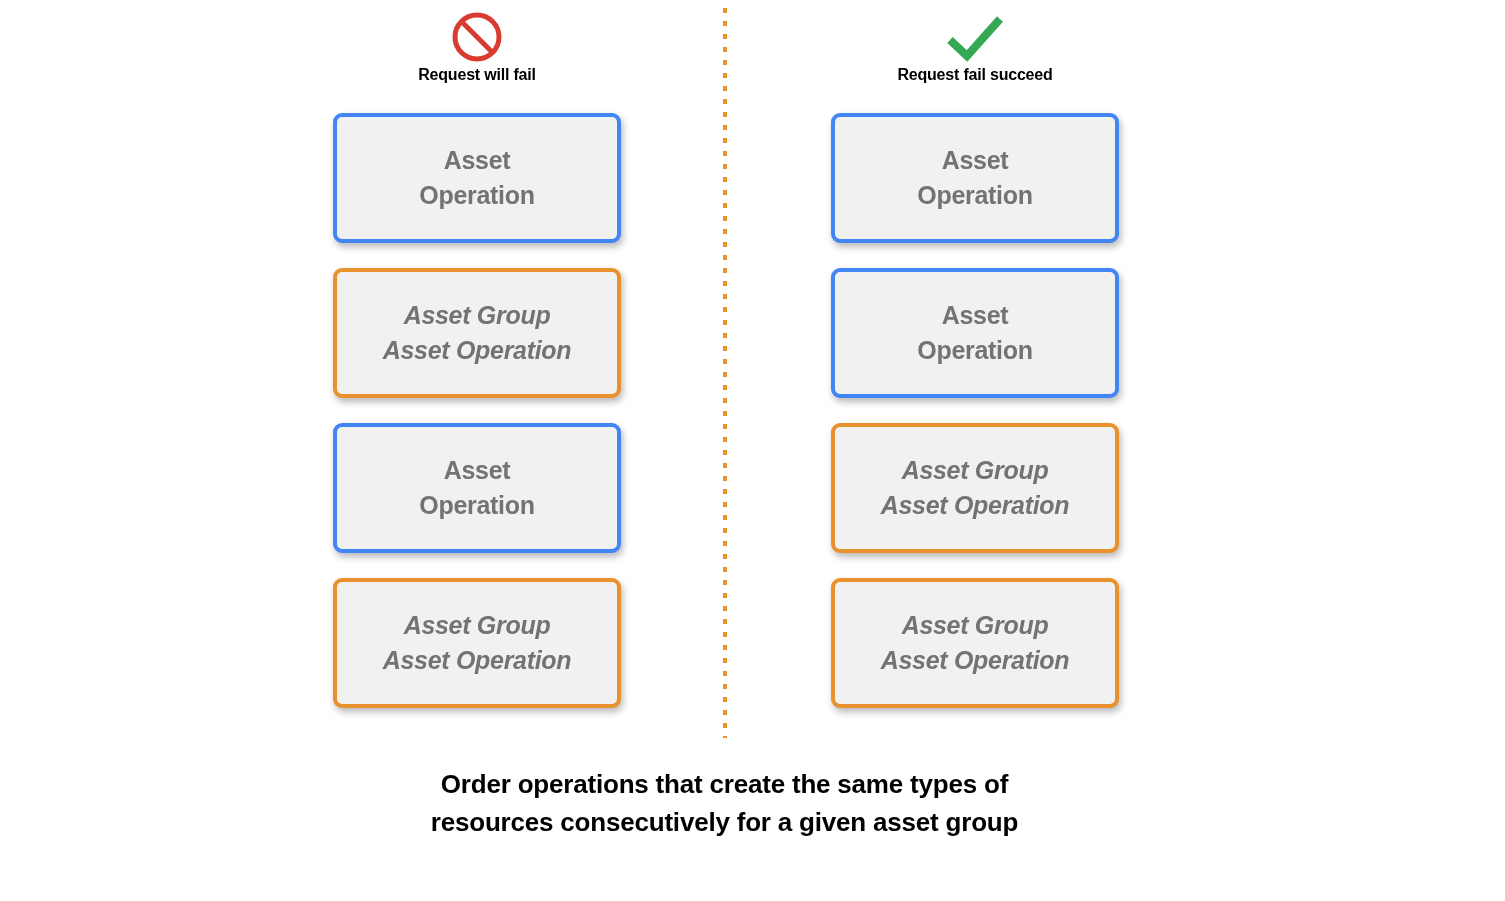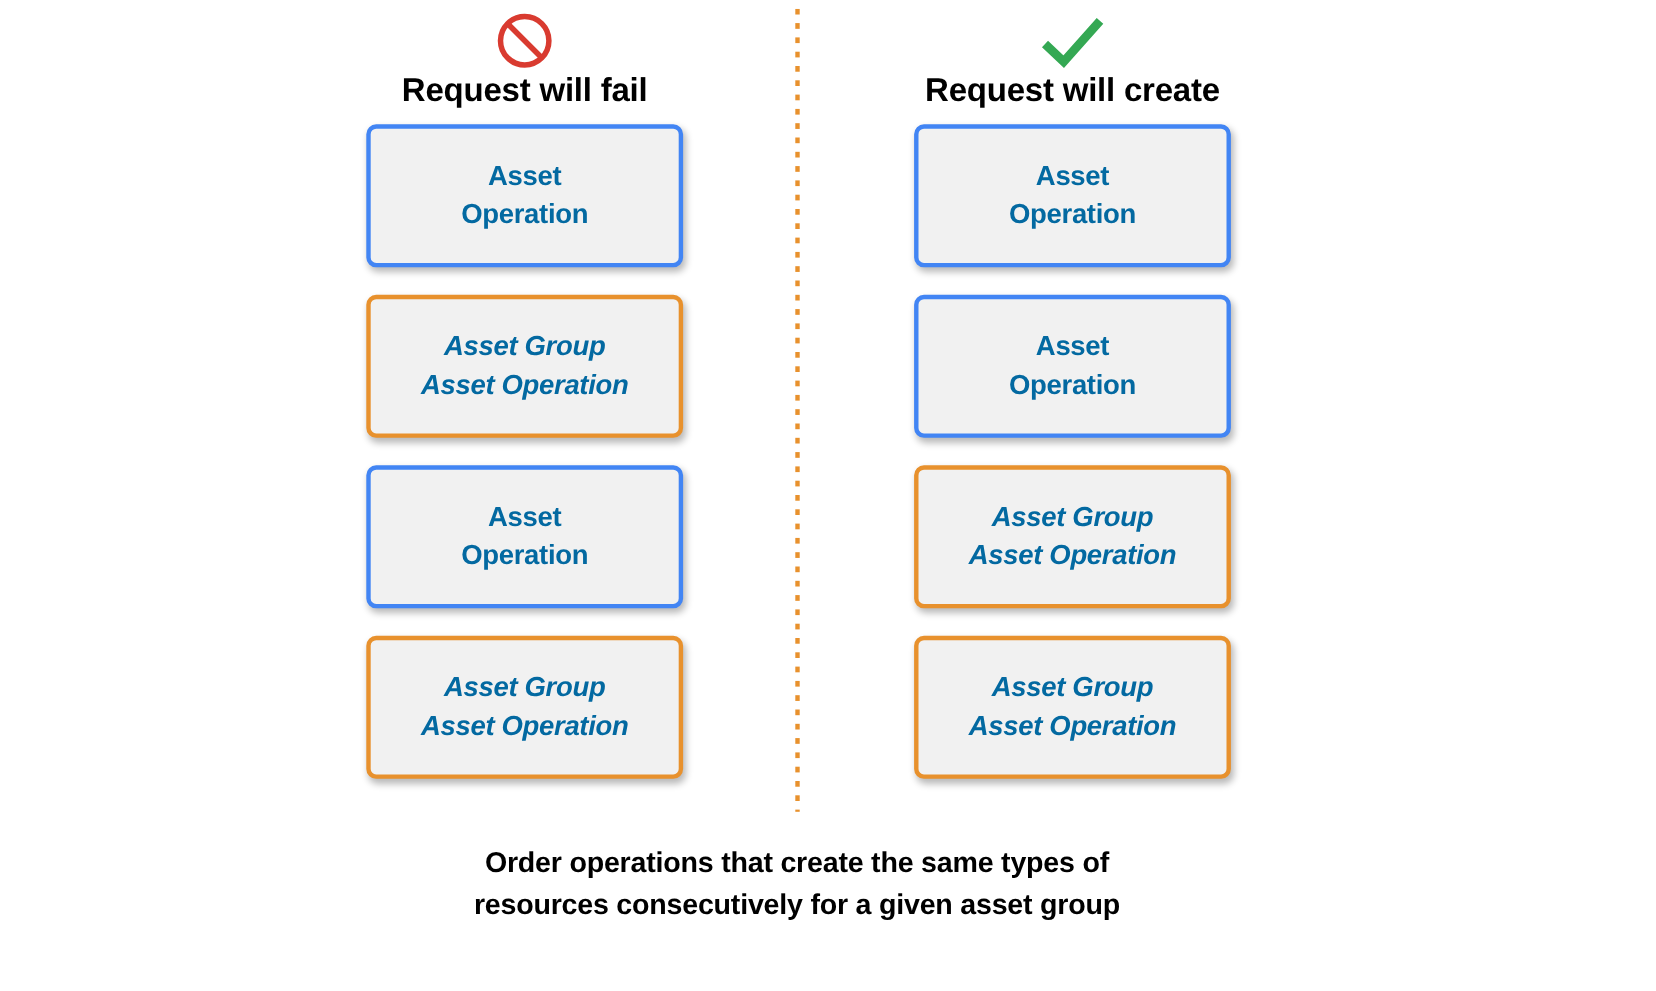--- a/index.html
+++ b/index.html
@@ -51,21 +51,21 @@
     width: 300px;
     text-align: center;
   }
   .col-icon {
     height: 58px;
     display: flex;
     align-items: center;
     justify-content: center;
   }
   .col-title {
-    font-size: 30px;
+    font-size: 16px;
     font-weight: 700;
     color: #000000;
     letter-spacing: -0.2px;
     line-height: 1.1;
     white-space: nowrap;
   }
 
   
   .box-stack {
     position: absolute;
@@ -85,21 +85,21 @@
     box-shadow: 2px 4px 7px rgba(0,0,0,0.28);
     display: flex;
     align-items: center;
     justify-content: center;
     text-align: center;
   }
   .node-box.orange { border-color: #e8912d; font-style: italic; }
   .node-label {
     font-size: 25px;
     font-weight: 700;
-    color: #0369a1;
+    color: #737373;
     line-height: 1.42;
     letter-spacing: -0.3px;
     white-space: pre-line;
   }
 
   
   .caption {
     position: absolute;
     top: 766px;
     left: 0;
@@ -152,21 +152,21 @@
     </div>
   </div>
 
   <div class="column right">
     <div class="col-header">
       <div class="col-icon">
         <svg width="62" height="52" viewBox="0 0 62 52" aria-hidden="true">
           <polyline points="6,29 23,45 56,8" fill="none" stroke="#34a853" stroke-width="8" stroke-linecap="butt" stroke-linejoin="miter"></polyline>
         </svg>
       </div>
-      <div class="col-title">Request will create</div>
+      <div class="col-title">Request fail succeed</div>
     </div>
 
     <div class="box-stack">
       <div class="node-box blue">
         <span class="node-label">Asset
 Operation</span>
       </div>
       <div class="node-box blue">
         <span class="node-label">Asset
 Operation</span>

